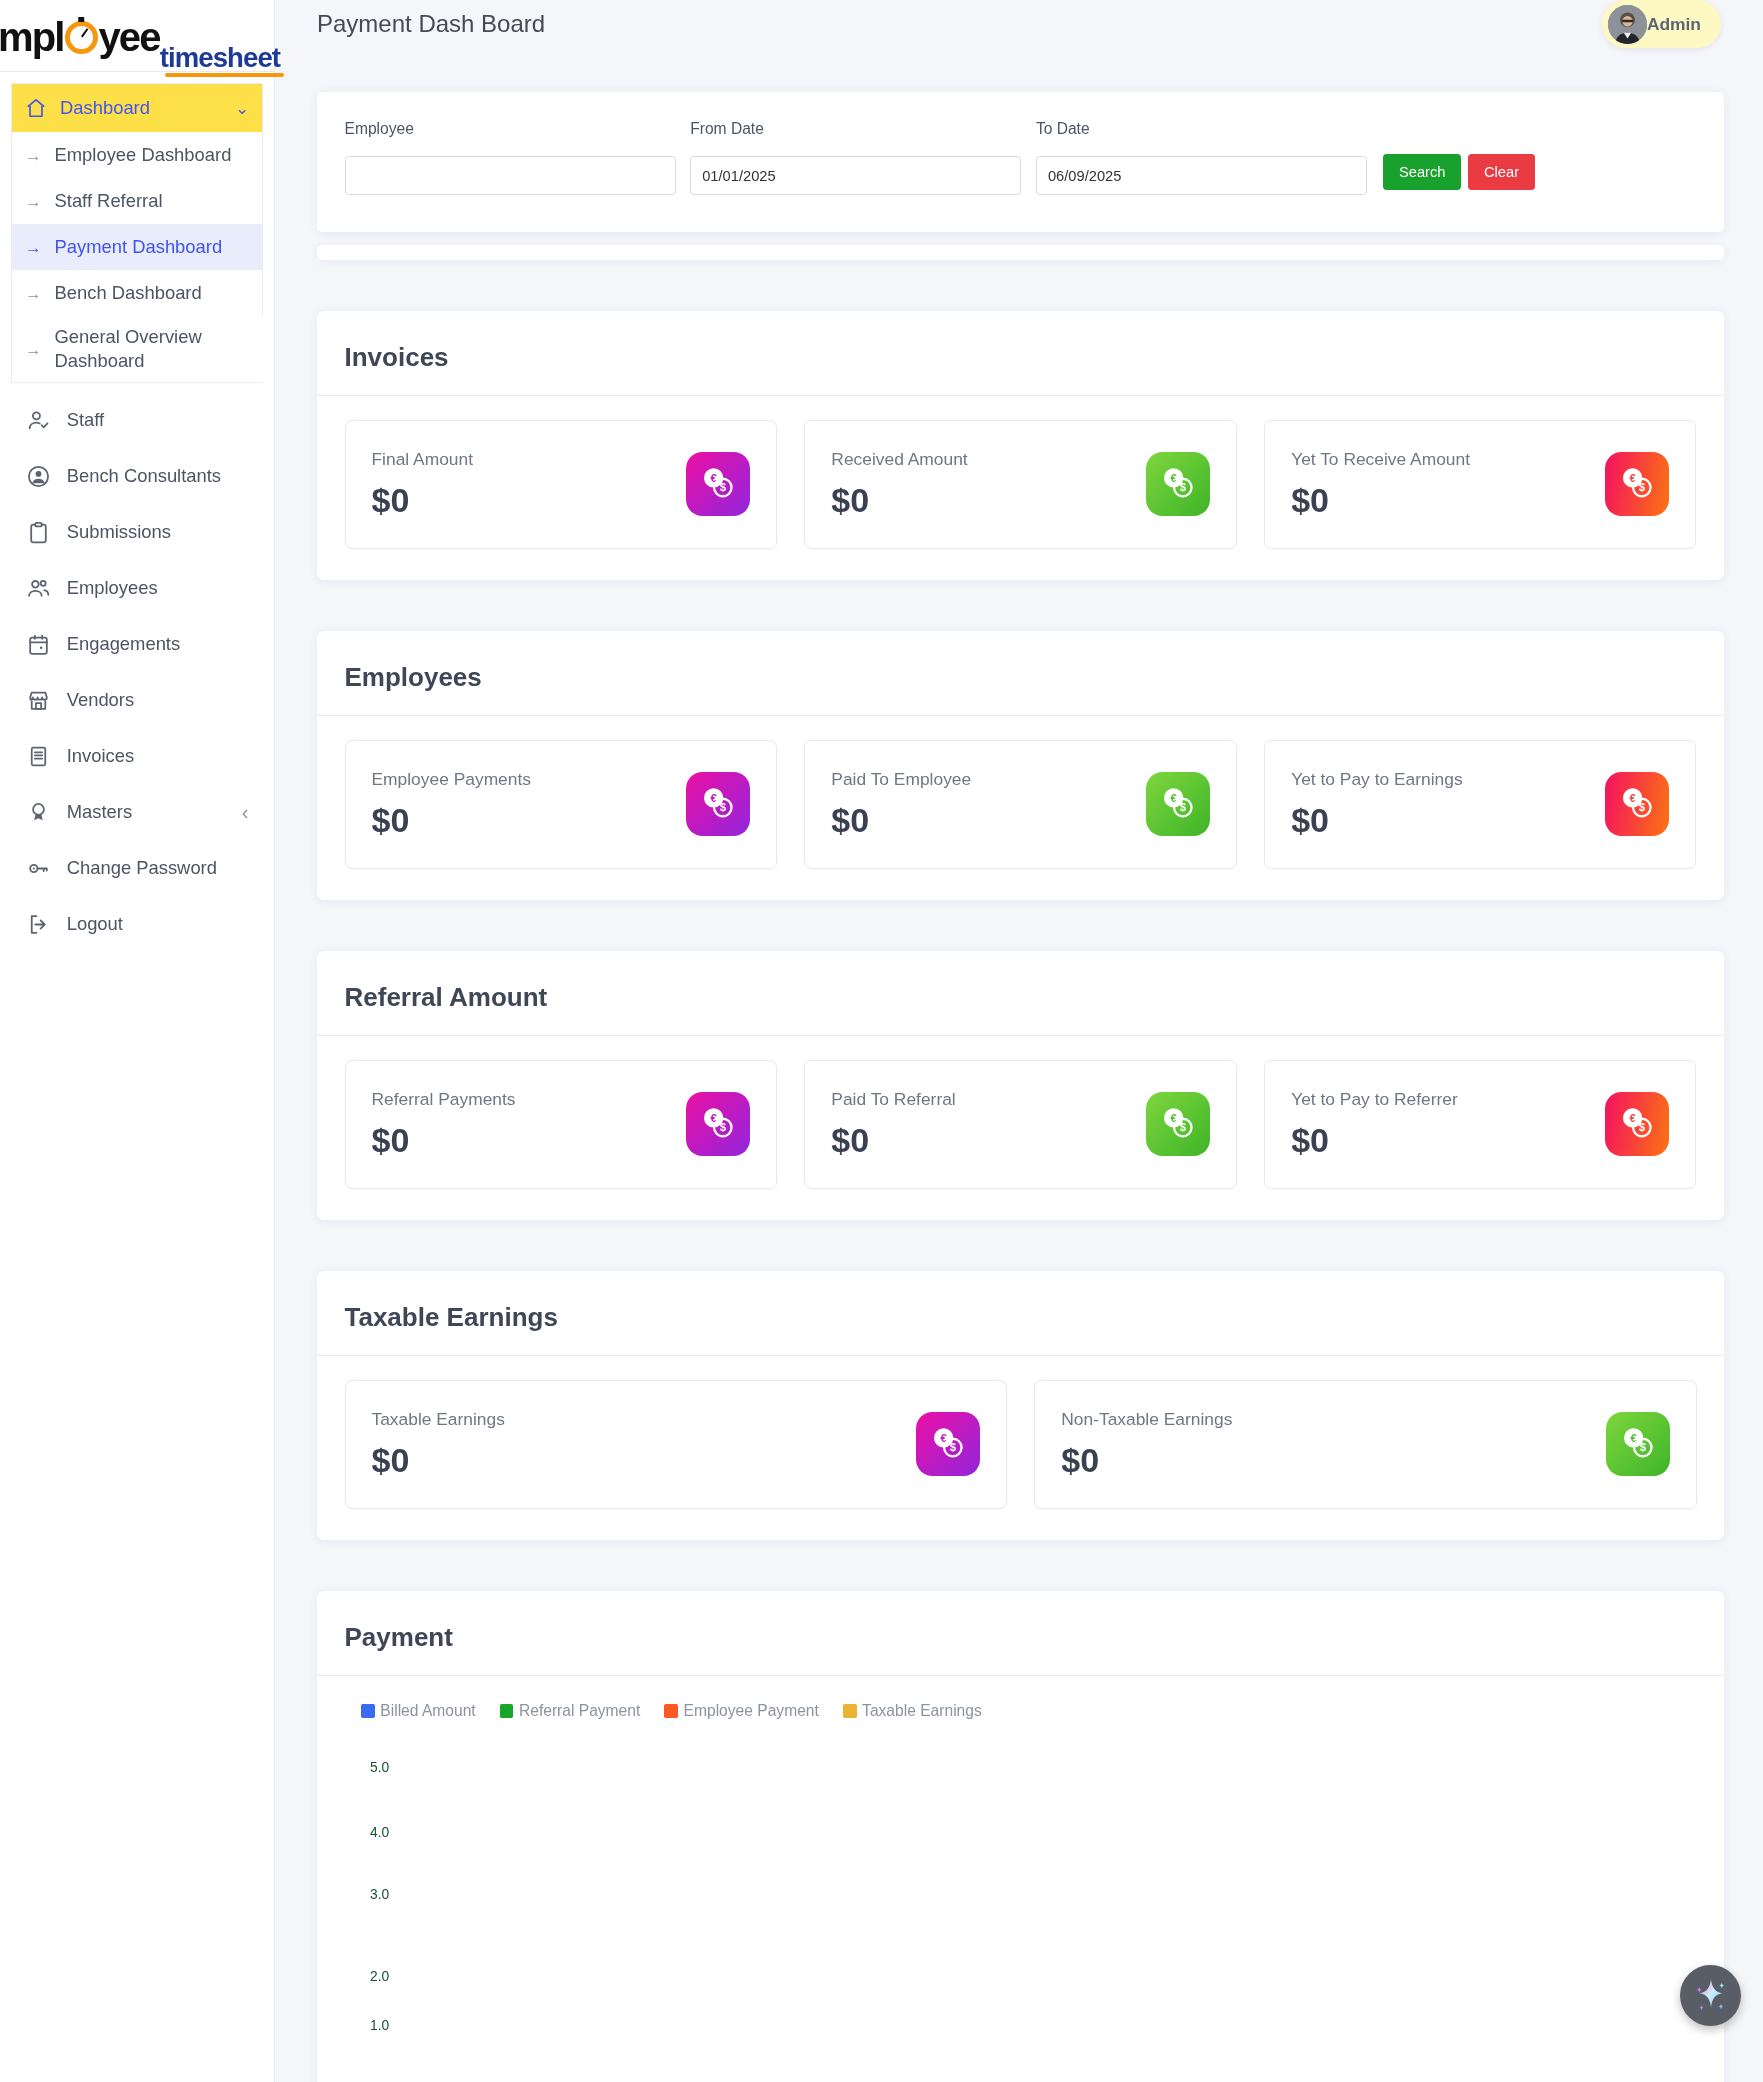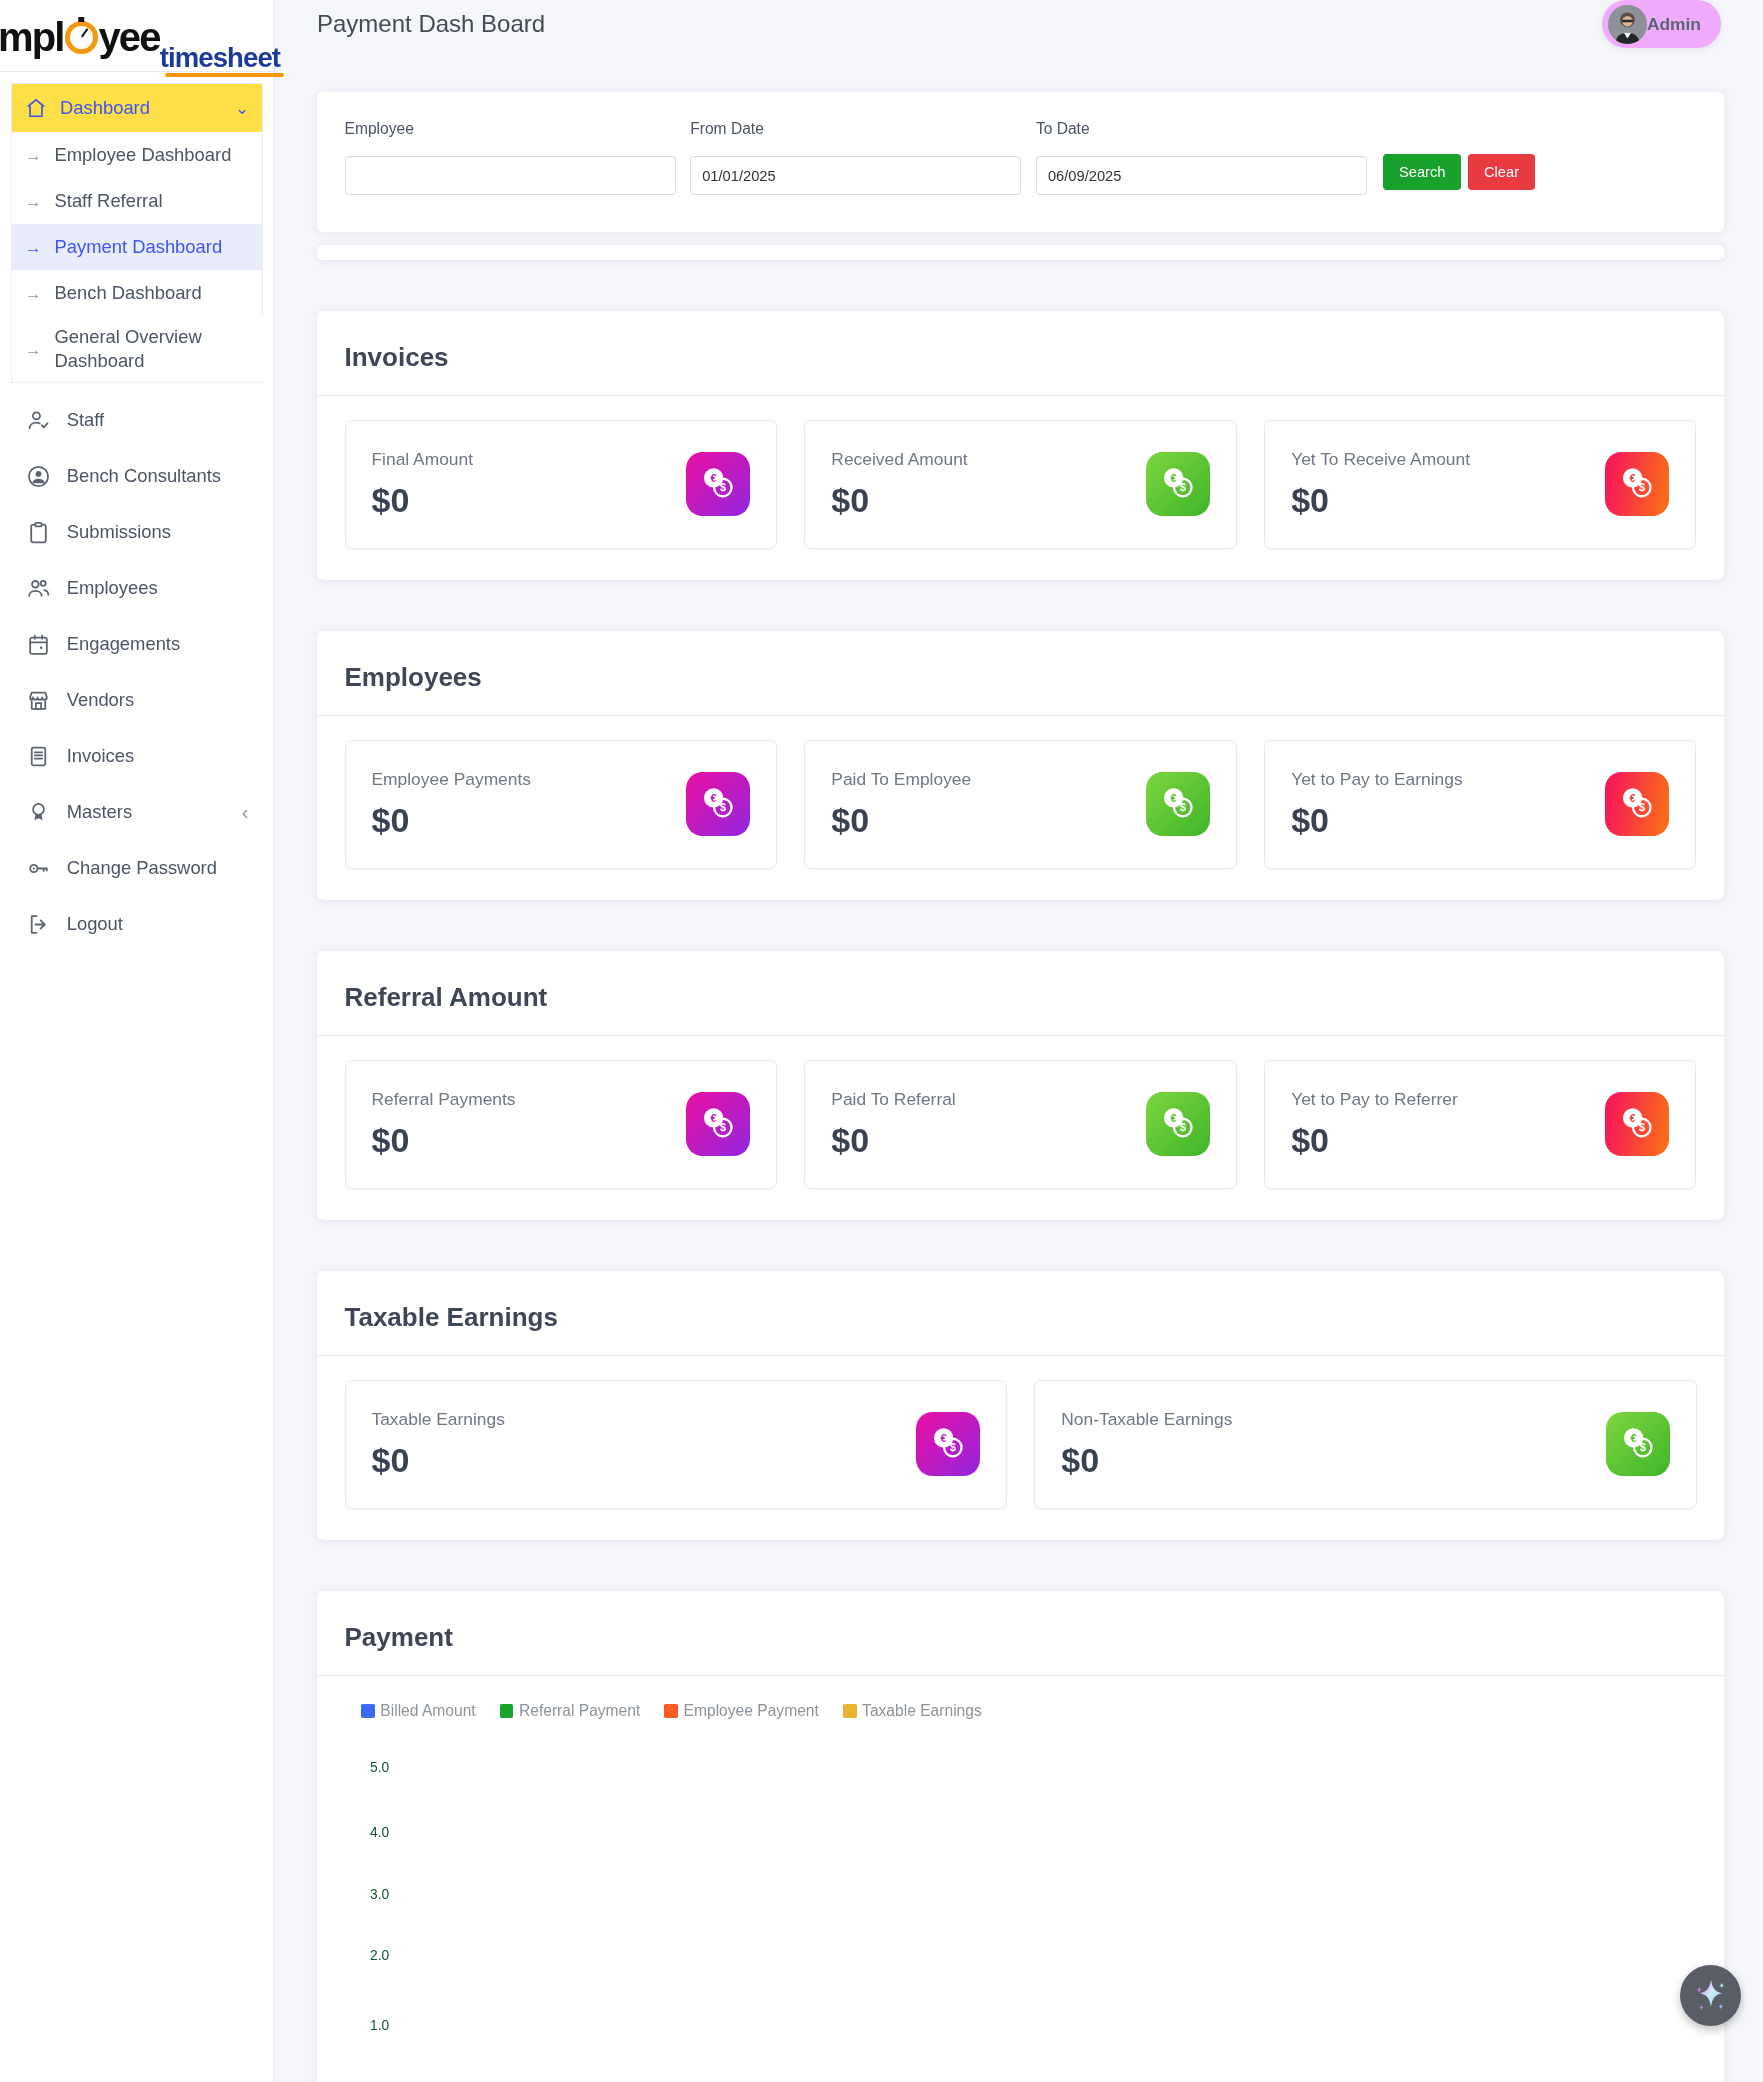--- a/index.html
+++ b/index.html
@@ -33,21 +33,21 @@
   .menu { margin-top:9.2px; }
   .menu-row { height:56px; display:flex; align-items:center; gap:16px; padding:0 14.7px; font-size:18.4px; color:#4b5563; cursor:pointer; }
   .menu-row svg { width:25px; height:25px; stroke:#5d6470; fill:none; stroke-width:1.7; stroke-linecap:round; stroke-linejoin:round; flex:none; }
   .menu-row .lbl { flex:1; }
   .menu-row .collapse { color:#8b93a2; font-size:20px; }
 
   
   .main { flex:1; display:flex; flex-direction:column; }
   .topbar { height:70px; display:flex; align-items:center; justify-content:space-between; padding:0 42px; }
   .page-title { font-size:24px; color:#454b54; }
-  .user-chip { background:#f0abfc; border-radius:917px; padding:4.6px 20px 4.6px 5.5px; display:flex; align-items:center; box-shadow:0 1.8px 7.3px rgba(30,40,60,.08); cursor:pointer;text-align:right; }
+  .user-chip { background:#fef9c3; border-radius:917px; padding:4.6px 20px 4.6px 5.5px; display:flex; align-items:center; box-shadow:0 1.8px 7.3px rgba(30,40,60,.08); cursor:pointer;text-align:right; }
   .avatar { width:39px; height:39px; border-radius:50%; background:#9aa0a8; overflow:hidden; position:relative; }
   .avatar svg { width:39px; height:39px; }
   .user-name { font-size:17.4px; font-weight:bold; color:#5b6575; }
 
   .content { padding:0 39px 0 42px; }
 
   .card { background:#fff; border-radius:5.5px; box-shadow:0 1.8px 9.2px rgba(40,50,80,.07); }
   .filter-card { margin-top:44px; padding:27.5px 27.5px 37px; display:flex; gap:14.7px; }
   .field { display:flex; flex-direction:column; }
   .field label { font-size:15.6px; color:#4b5563; margin-bottom:18.4px; }
@@ -462,21 +462,21 @@
           </div>
           <div class="legend-item">
             <span class="legend-swatch" style="background: rgb(233, 178, 51);"></span>
             <span class="legend-text">Taxable Earnings</span>
           </div>
         </div>
         <div class="chart-area">
           <div class="ytick" style="top:16.5px">5.0</div>
           <div class="ytick" style="top:81px">4.0</div>
           <div class="ytick" style="top:143px">3.0</div>
-          <div class="ytick" style="top:204px">2.0</div>
+          <div class="ytick" style="top:225px">2.0</div>
           <div class="ytick" style="top:274px">1.0</div>
           <div class="ytick" style="top:338px">0.0</div>
 
         </div>
       </div>
 
     </div>
   </div>
 
   <div class="fab">

